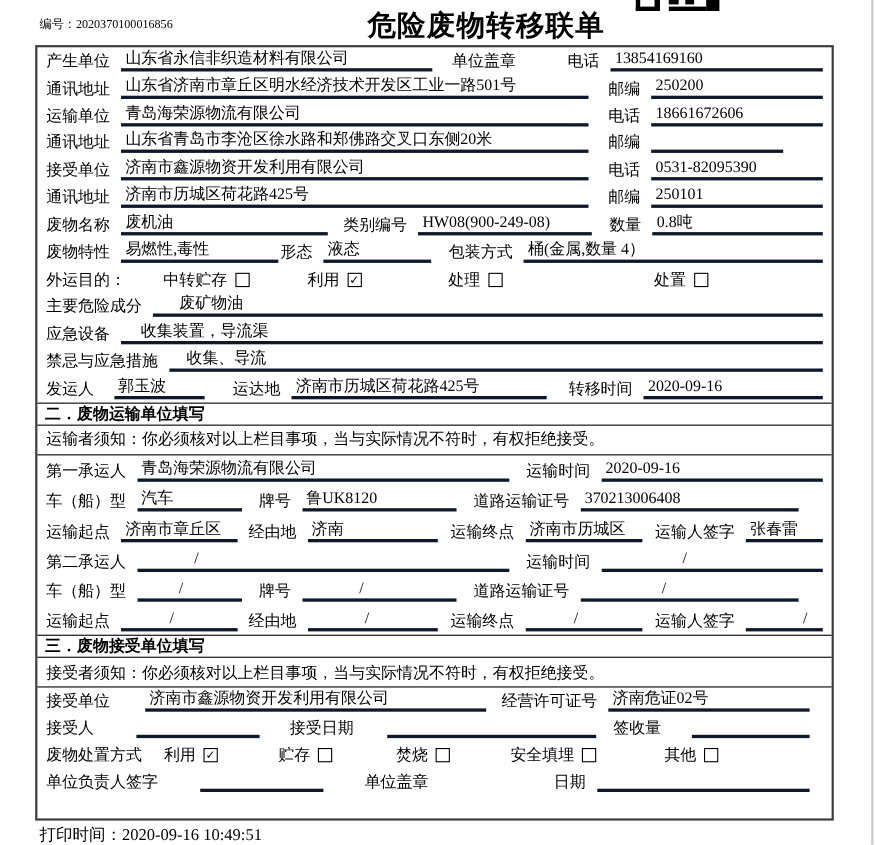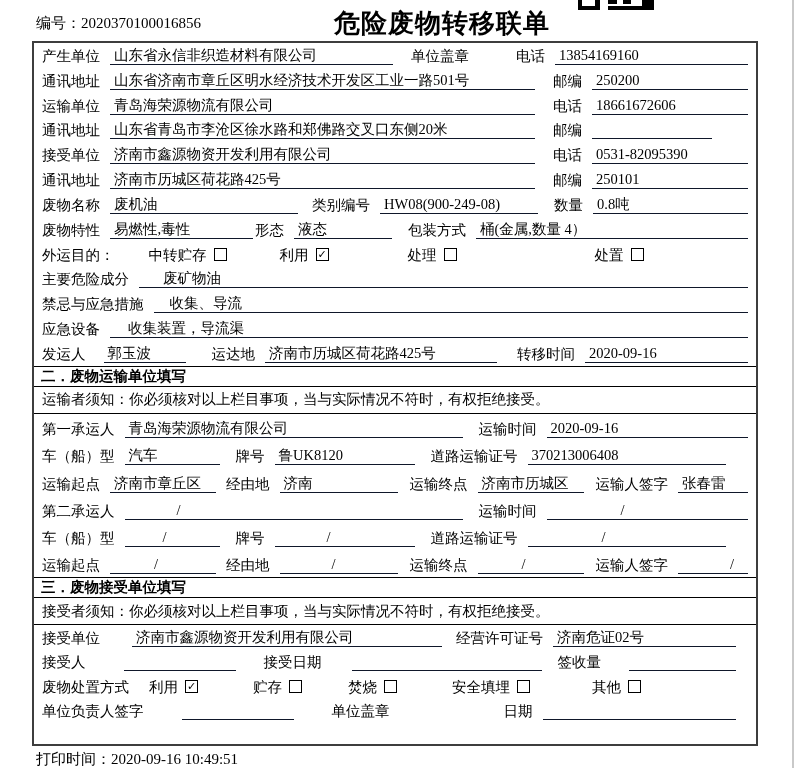--- a/index.html
+++ b/index.html
@@ -6,21 +6,21 @@
   html,body { background:#fff; }
   body {
     width:796px; height:768px;
     font-family:"Liberation Serif","DejaVu Serif",serif;
     color:#000; position:relative; overflow:hidden;
   }
   .page { position:relative; width:796px; height:768px; background:#ffffff; }
   .scan-edge { position:absolute; right:2px; top:0; width:2px; height:768px; background:#c9c9c9; }
 
   
-  .serial { position:absolute; left:36px; top:14px; font-size:15px; white-space:nowrap; }
+  .serial { position:absolute; left:36px; top:14px; font-size:11px; white-space:nowrap; }
   .doc-title {
     position:absolute; left:334px; top:6px; font-size:26px; font-weight:bold;
     font-family:"Liberation Sans","DejaVu Sans",sans-serif; letter-spacing:1px; white-space:nowrap;
   }
   .qr { position:absolute; left:578px; top:0; width:76px; height:10px; }
   .qr div { position:absolute; background:#000; }
 
   
   .form {
     position:absolute; left:32px; top:41px; width:726px; height:705px;
@@ -29,21 +29,21 @@
   .sec-h {
     height:21px; border-bottom:1px solid #000; display:flex; align-items:center;
     padding:0 7px; font-size:14.5px; font-weight:bold;
     font-family:"Liberation Sans","DejaVu Sans",sans-serif;
   }
   .sec-h.bt { border-top:1px solid #000; }
   .notice { height:27px; border-bottom:1px solid #000; display:flex; align-items:center; padding:0 8px; font-size:14.5px; white-space:nowrap; }
   .row { display:flex; align-items:flex-end; padding:0 8px 3px 8px; font-size:14.5px; }
   .r1 { height:24.85px; } .r2 { height:27.2px; } .r3 { height:24.5px; }
   .lbl { white-space:nowrap; margin-right:10px; line-height:18px; }
-  .ul { border-bottom:1px solid #0f172a; white-space:nowrap; padding:0 4px; line-height:18px; min-height:18px; }
+  .ul { border-bottom:3px solid #0f172a; white-space:nowrap; padding:0 4px; line-height:18px; min-height:18px; }
   .fx { flex:1; }
   .mr12 { margin-right:12px; } .mr22 { margin-right:22px; } .mr36 { margin-right:36px; }
   .ind { text-indent:48px; } .ind-lg { text-indent:70px; }
   .opt { white-space:nowrap; display:flex; align-items:center; line-height:18px; }
   .cb {
     display:inline-block; width:13px; height:13px; border:1px solid #000; margin-left:7px;
     text-align:center; line-height:12px; font-size:11px; font-family:"DejaVu Sans",sans-serif;
   }
   .footer { position:absolute; left:36px; top:750px; font-size:15px; white-space:nowrap; }
 </style>
@@ -151,27 +151,27 @@
         <span class="cb"><span></span></span>
       </span>
     </div>
 
     <div class="row r1">
       <span class="lbl">主要危险成分</span>
       <span class="ul fx" style="text-indent:20px">废矿物油</span>
     </div>
 
     <div class="row r1">
+      <span class="lbl">应急设备</span>
+      <span class="ul fx" style="text-indent:14px">收集装置，导流渠</span>
+    </div>
+
+    <div class="row r1">
       <span class="lbl">禁忌与应急措施</span>
       <span class="ul fx" style="text-indent:12px">收集、导流</span>
-    </div>
-
-    <div class="row r1">
-      <span class="lbl">应急设备</span>
-      <span class="ul fx" style="text-indent:14px">收集装置，导流渠</span>
     </div>
 
     <div class="row r1">
       <span class="lbl">发运人</span>
       <span class="ul" style="width:82px;margin-left:8px">郭玉波</span>
       <span class="lbl" style="margin-left:26px">运达地</span>
       <span class="ul" style="width:232px">济南市历城区荷花路425号</span>
       <span class="lbl" style="margin-left:20px">转移时间</span>
       <span class="ul fx">2020-09-16</span>
     </div>
@@ -255,21 +255,21 @@
     <div class="row r3">
       <span class="lbl">废物处置方式</span>
       <span class="opt" style="margin-left:10px">
         <span>利用</span>
         <span class="cb"><span>✓</span></span>
       </span>
       <span class="opt" style="margin-left:55px">
         <span>贮存</span>
         <span class="cb"><span></span></span>
       </span>
-      <span class="opt" style="margin-left:46px">
+      <span class="opt" style="margin-left:58px">
         <span>焚烧</span>
         <span class="cb"><span></span></span>
       </span>
       <span class="opt" style="margin-left:55px">
         <span>安全填埋</span>
         <span class="cb"><span></span></span>
       </span>
       <span class="opt" style="margin-left:62px">
         <span>其他</span>
         <span class="cb"><span></span></span>

